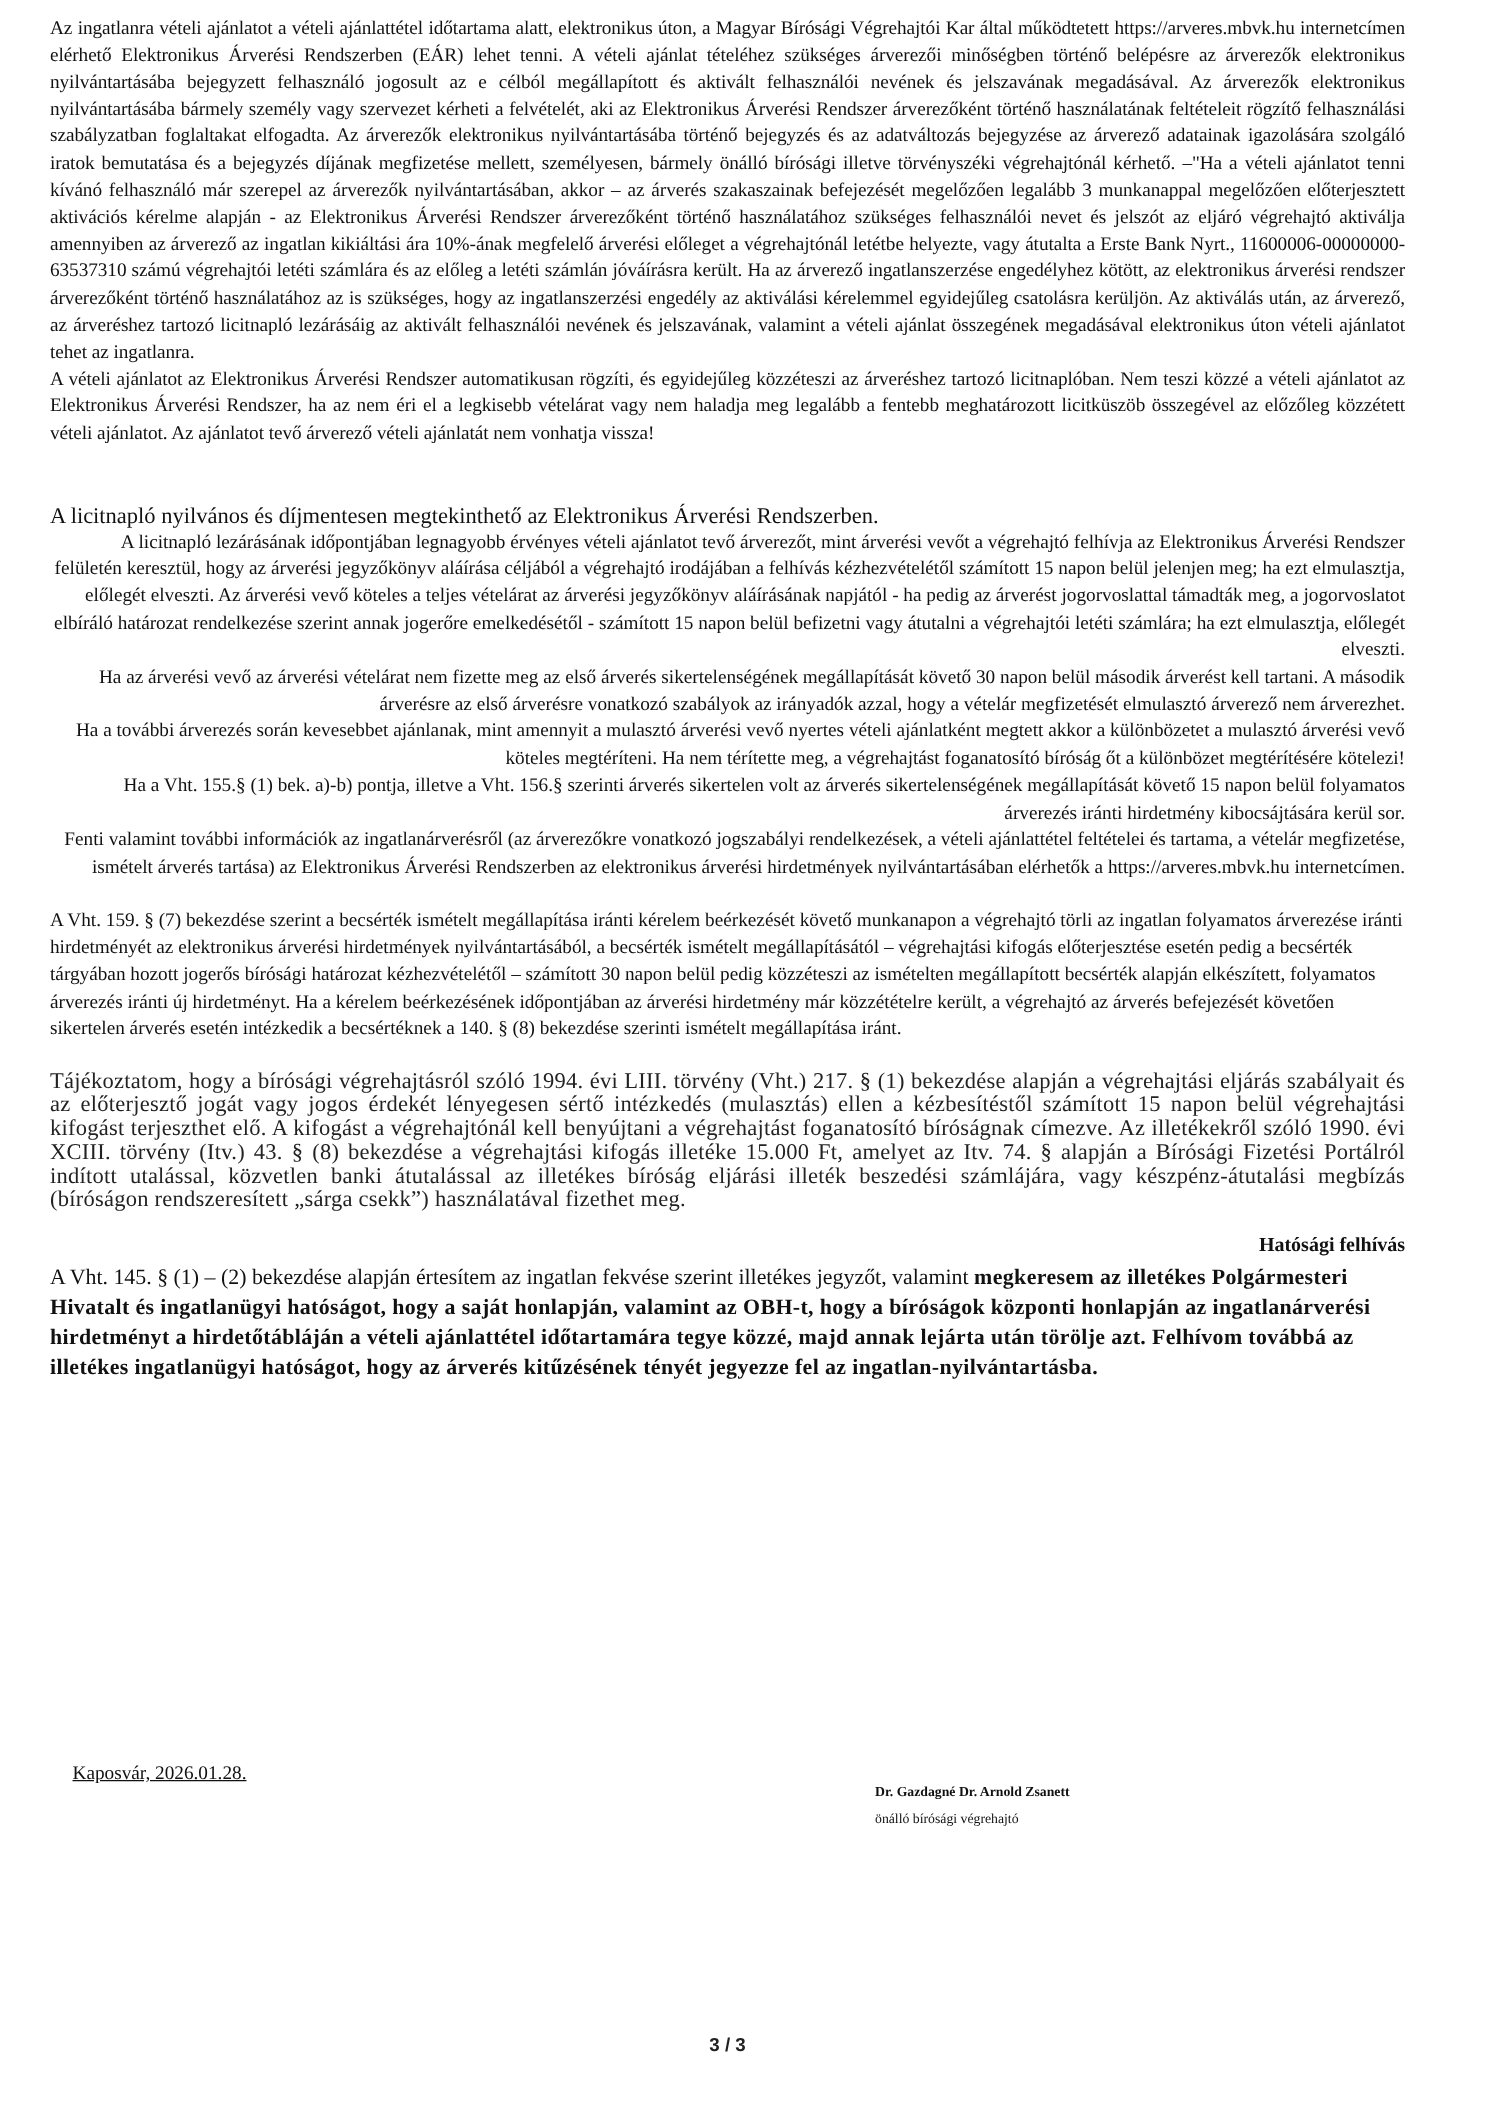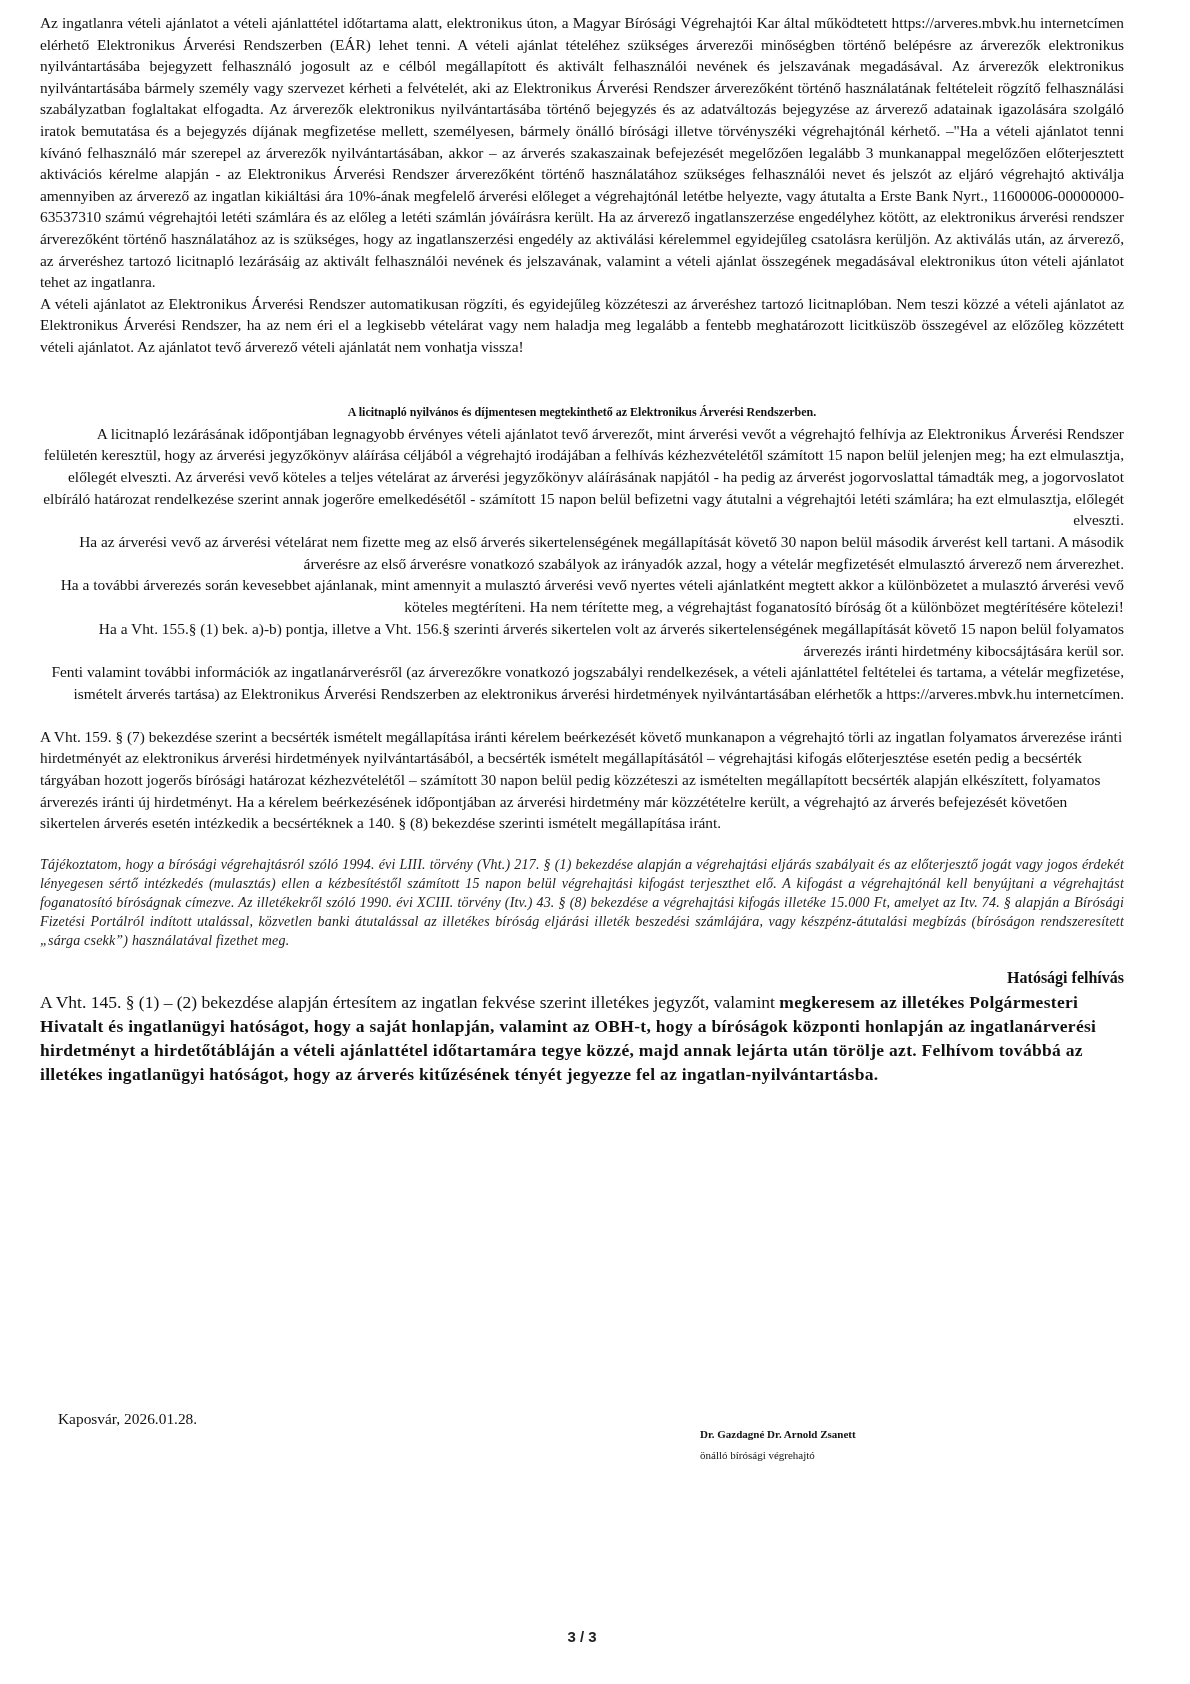--- a/index.html
+++ b/index.html
@@ -8,38 +8,38 @@
       font-family: "Liberation Serif", "DejaVu Serif", serif;
       color: #111;
     }
     .page { position: absolute; left: 40px; top: 12px; width: 1084px; }
     .p1 {
       font-size: 15.4px; line-height: 21.6px; text-align: justify;
       margin: 0; letter-spacing: -0.05px;
     }
     .spacer { height: 44px; }
     .heading1 {
-      font-weight: bold; text-align: center; font-size: 12px;
+      font-weight: normal; font-size: 18px;
       margin: 0; line-height: 21px;
     }
     .p2 { font-size: 15.4px; line-height: 21.7px; margin: 0; text-align: right; }
     .gap { height: 21px; }
     .p3 { font-size: 15.4px; line-height: 21.7px; margin: 0; }
     .notice {
-      font-style: italic; font-size: 14px; line-height: 19px; text-align: justify;
+      font-size: 18px; line-height: 19px; text-align: justify;
       margin: 21px 0 16px 0; color: #222; letter-spacing: 0.2px;
     }
     .heading2 {
       font-weight: bold; text-align: right; font-size: 16px; margin: 6px 0 0 0; line-height: 24px;
     }
     .call {
       font-size: 17.5px; line-height: 24px; margin: 0;
     }
     .call b { font-weight: bold; letter-spacing: 0.3px; }
-    .place-date { position: absolute; left: 58px; top: 1410px; font-size: 15.4px; }
+    .place-date { position: absolute; left: 58px; top: 1410px; font-size: 15.4px; text-decoration: underline; }
     .signature { position: absolute; left: 700px; top: 1424px; width: 260px; text-align: left; font-size: 11px; line-height: 21px; }
     .signature .name { font-weight: bold; }
     .page-num {
       position: absolute; left: 0; width: 1164px; top: 1628px; text-align: center;
       font-family: "Liberation Sans", "DejaVu Sans", sans-serif; font-weight: bold; font-size: 15px; color: #222;
     }
   </style>
 </head>
 <body>
 

